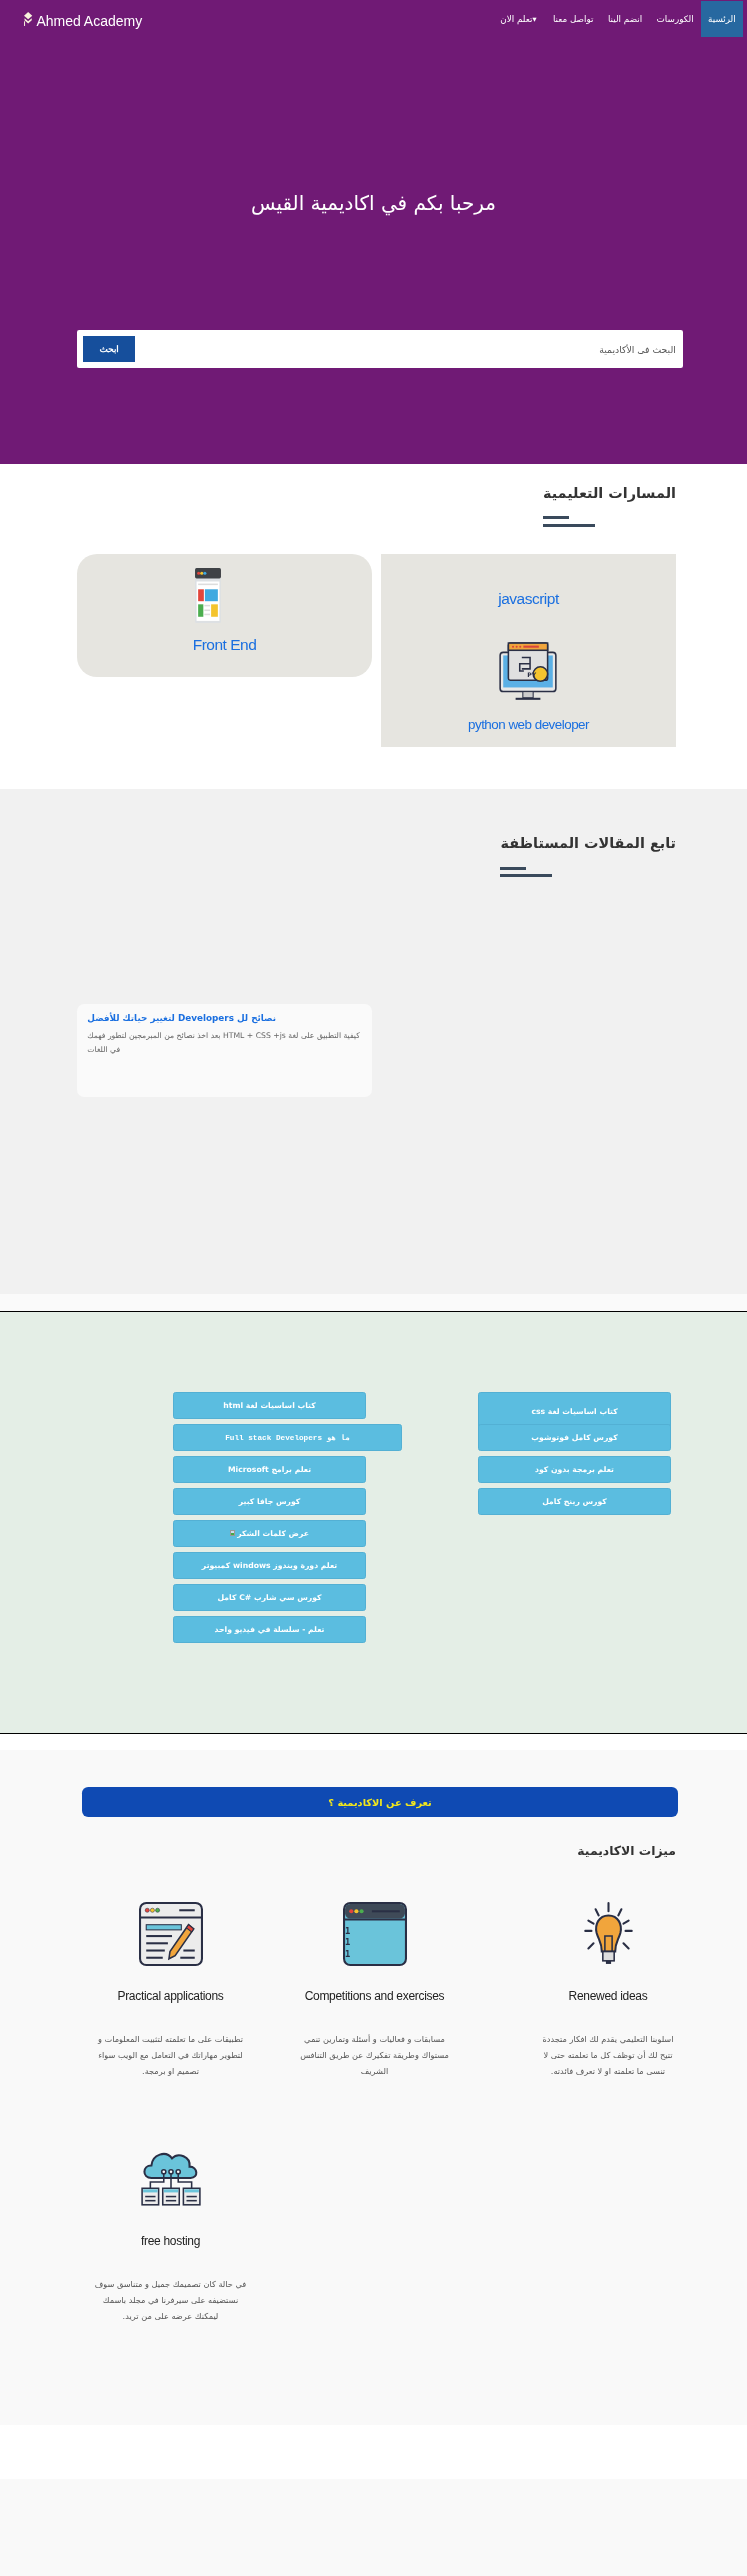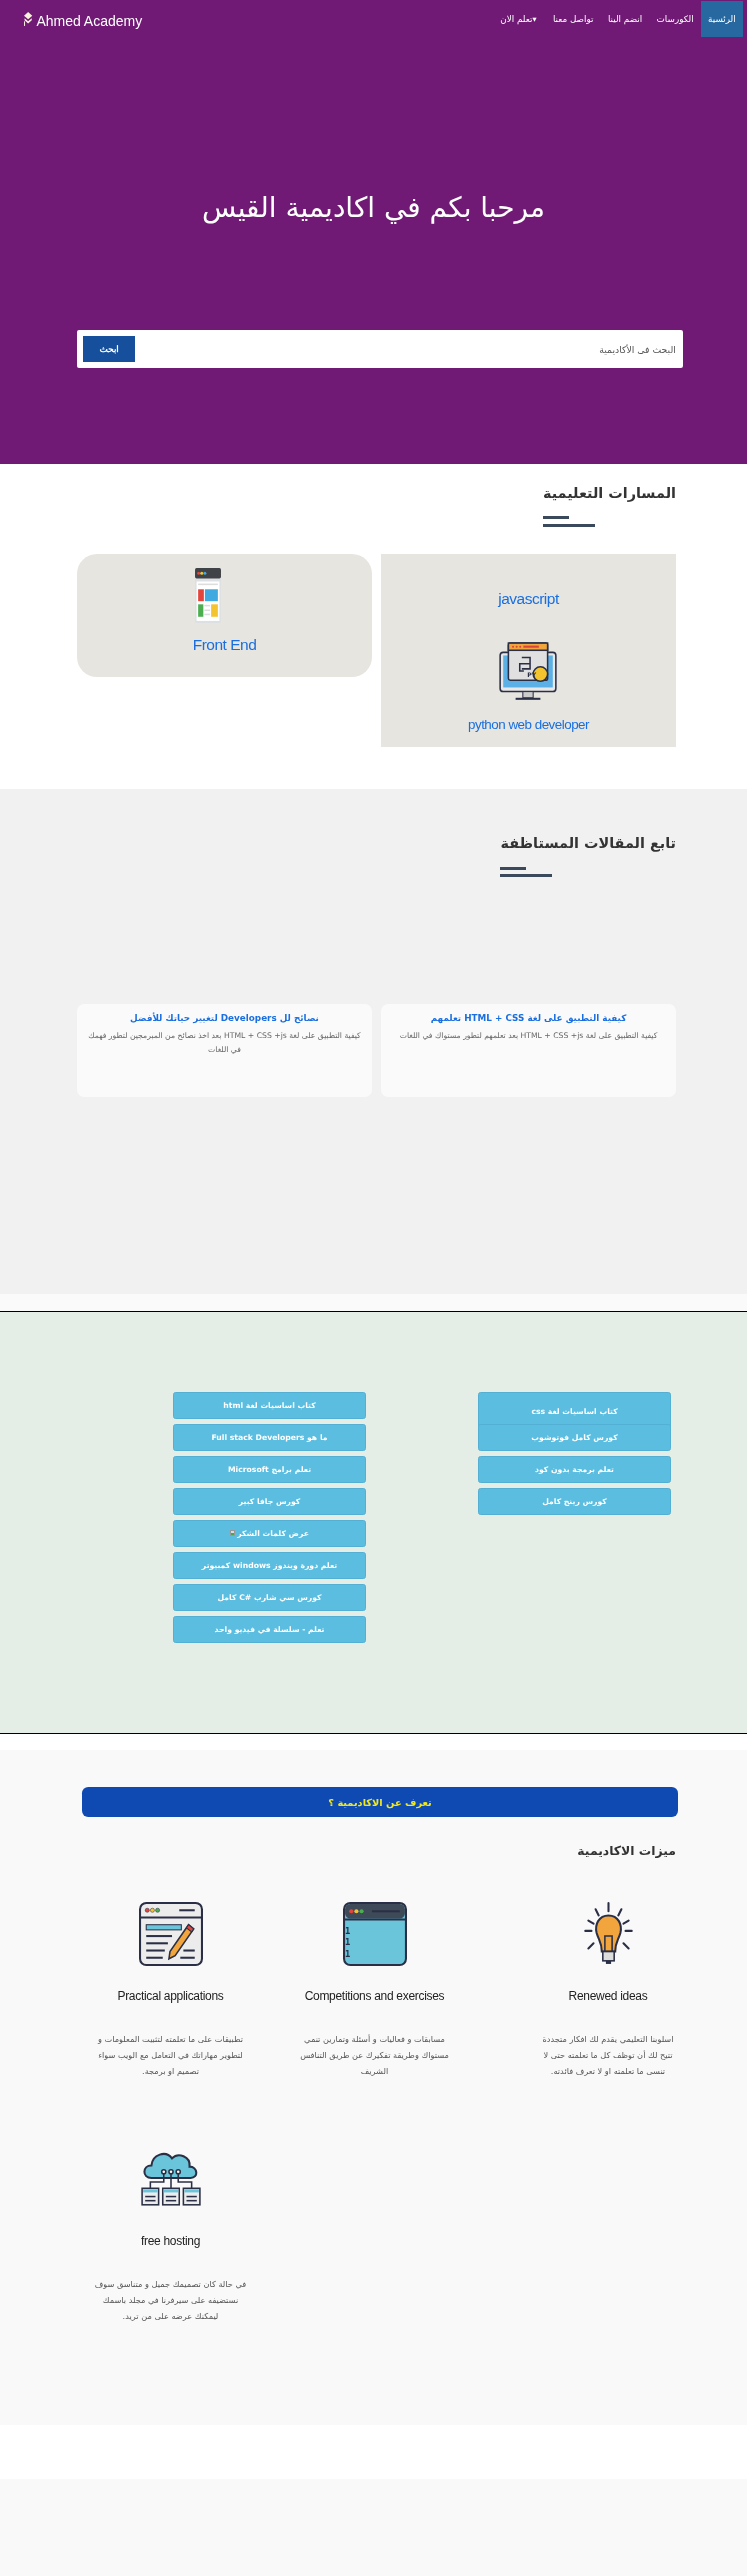--- a/index.html
+++ b/index.html
@@ -36,21 +36,21 @@
     display: flex; align-items: center; padding: 0 7.2px;
     font-size: 8.8px; color: #fff; cursor: pointer; white-space: nowrap;
   }
   .nav-item.active { background: #2768a0; }
   .nav-item .caret { font-size: 5.2px; margin-right: 2.1px; }
   .hero {
     position: absolute; top: 191px; left: 0; right: 0;
     text-align: center;
   }
   .hero h1 {
-    font-size: 28px; font-weight: normal; margin-bottom: 20.6px;
+    font-size: 20px; font-weight: normal; margin-bottom: 20.6px;
     font-family: "DejaVu Sans", sans-serif;
   }
   .hero p {
     width: 598px; margin: 0 auto;
     font-size: 10.8px; line-height: 29px;
   }
   .search-box {
     position: absolute; top: 330px; left: 77px; width: 606px; height: 38px;
     background: #fff; border-radius: 2.1px;
     display: flex; align-items: center; justify-content: space-between;
@@ -86,21 +86,21 @@
   .track-card .label {
     position: absolute; left: 0; right: 0; text-align: center;
     color: #1a6fe0; font-family: "Liberation Sans", sans-serif; font-size: 15.5px;
     letter-spacing: -0.5px;
   }
   
   .articles { background: #f1f1f1; height: 505px; position: relative; }
   .articles .head { position: absolute; right: 71px; top: 138px; }
   .article-card {
     position: absolute; width: 295px; height: 187px; background: #fafafa;
-    border-radius: 7.2px; padding: 31px 10.3px 0 10.3px; text-align: center;
+    border-radius: 7.2px; padding: 31px 10.3px 0 10.3px; text-align: left;
   }
   .article-card h3 {
     color: #1a6fe0; font-size: 11.3px; font-weight: bold; margin-bottom: 15.5px;
   }
   .article-card p {
     color: #666; font-size: 9.8px; line-height: 34px;
   }
   
   .links {
     background: #e4eee6; border-top: 1.5px solid #000; border-bottom: 1.5px solid #000;
@@ -229,40 +229,36 @@
 </div>
 
 <div class="articles">
   <div class="head" style="top:46px;">
     <div class="section-title">تابع المقالات المستاظفة</div>
     <div class="title-bars">
         <span class="b1"></span>
         <span class="b2"></span>
       </div>
   </div>
-  <div class="article-card" style="right:71px; top:215px; height:93px; padding-top:9.3px;">
-    <h3 style="font-size:8.8px; margin-bottom:6.2px;">كيفية التطبيق على لغة HTML + CSS تعلمهم</h3>
-    <p style="font-size:7.7px; line-height:14px;">كيفية التطبيق على لغة HTML + CSS +js بعد تعلمهم لتطور مستواك في اللغات</p>
-  </div>
   <div class="article-card" style="left:77px; top:215px; height:93px; padding-top:9.3px;">
     <h3 style="font-size:8.8px; margin-bottom:6.2px;">نصائح لل Developers لتغيير حياتك للأفضل</h3>
     <p style="font-size:7.7px; line-height:14px;">كيفية التطبيق على لغة HTML + CSS +js بعد اخذ نصائح من المبرمجين لتطور فهمك في اللغات</p>
   </div>
 </div>
 
 <div style="background:#fff; height:0;"></div>
 <div class="links">
 
   <a class="link-btn" style="right:76px; top:80px; width:193px; height:40px; font-size:7.7px;">كتاب اساسيات لغة css</a>
   <a class="link-btn" style="right:76px; top:112px; width:193px; height:27px; font-size:7.7px;">كورس كامل فوتوشوب</a>
   <a class="link-btn" style="right:76px; top:144px; width:193px; height:27px; font-size:7.7px;">تعلم برمجة بدون كود</a>
   <a class="link-btn" style="right:76px; top:176px; width:193px; height:27px; font-size:7.7px;">كورس رينج كامل</a>
 
   <a class="link-btn" style="left:173px; top:80px; width:193px; font-size:7.7px;">كتاب اساسيات لغة html</a>
-  <a class="link-btn" style="left:173px; top:112px; width:193px; font-size:7.7px;">ما هو Full stack Developers</a>
+  <a class="link-btn" style="left:173px; top:112px; width:229px; font-size:7.7px;font-family:Liberation Mono, monospace;">ما هو Full stack Developers</a>
   <a class="link-btn" style="left:173px; top:144px; width:193px; font-size:7.7px;">تعلم برامج Microsoft</a>
   <a class="link-btn" style="left:173px; top:176px; width:193px; font-size:7.7px;">كورس جافا كبير</a>
   <a class="link-btn" style="left:173px; top:208px; width:193px; font-size:7.7px;">
     <span>عرض كلمات الشكر</span>
     <span style="display:inline-block; width:5.2px; height:6.7px; margin-right:2.1px; background:linear-gradient(#cde 60%, #4a4 60%); border:0.5px solid #999;"></span>
   </a>
   <a class="link-btn" style="left:173px; top:240px; width:193px; font-size:7.7px;">تعلم دورة ويندوز windows كمبيوتر</a>
   <a class="link-btn" style="left:173px; top:272px; width:193px; font-size:7.7px;">كورس سي شارب #C كامل</a>
   <a class="link-btn" style="left:173px; top:304px; width:193px; font-size:7.7px;">تعلم - سلسلة في فيديو واحد</a>
 </div>

